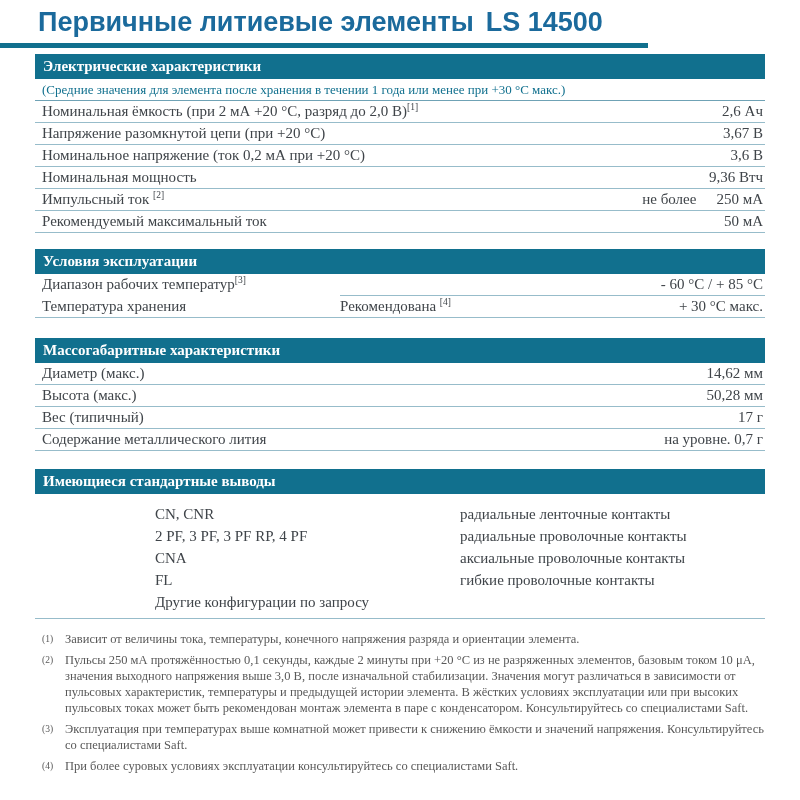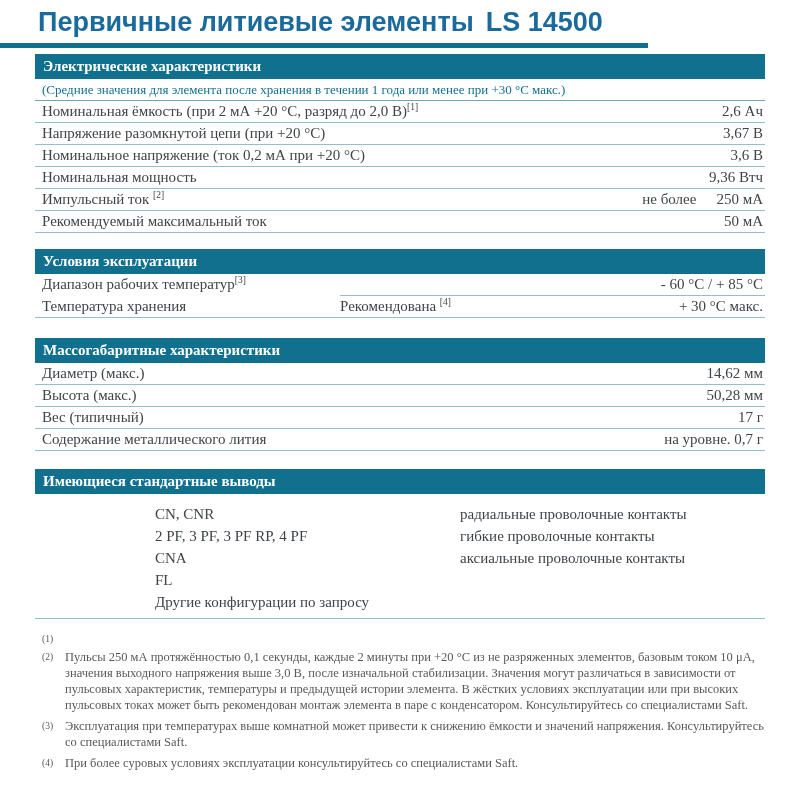--- a/index.html
+++ b/index.html
@@ -151,31 +151,33 @@
   <div class="terminals">
     <div class="spacer"></div>
     <ul class="codes">
       <li>CN, CNR</li>
       <li>2 PF, 3 PF, 3 PF RP, 4 PF</li>
       <li>CNA</li>
       <li>FL</li>
       <li>Другие конфигурации по запросу</li>
     </ul>
     <ul class="descs">
+      <li>радиальные ленточные контакты</li>
       <li>радиальные проволочные контакты</li>
+      <li>аксиальные проволочные контакты</li>
       <li>гибкие проволочные контакты</li>
-      <li>аксиальные проволочные контакты</li>
     </ul>
   </div>
 
   <div class="separator"></div>
 
   <div class="footnotes">
     <div class="footnote">
       <span class="fn-marker">(1)</span>
+      <span class="fn-text">Зависит от величины тока, температуры, конечного напряжения разряда и ориентации элемента.</span>
     </div>
     <div class="footnote">
       <span class="fn-marker">(2)</span>
       <span class="fn-text">Пульсы 250 мА протяжённостью 0,1 секунды, каждые 2 минуты при +20 °C из не разряженных элементов, базовым током 10 μА, значения выходного напряжения выше 3,0 В, после изначальной стабилизации. Значения могут различаться в зависимости от пульсовых характеристик, температуры и предыдущей истории элемента. В жёстких условиях эксплуатации или при высоких пульсовых токах может быть рекомендован монтаж элемента в паре с конденсатором. Консультируйтесь со специалистами Saft.</span>
     </div>
     <div class="footnote">
       <span class="fn-marker">(3)</span>
       <span class="fn-text">Эксплуатация при температурах выше комнатной может привести к снижению ёмкости и значений напряжения. Консультируйтесь со специалистами Saft.</span>
     </div>
     <div class="footnote">

